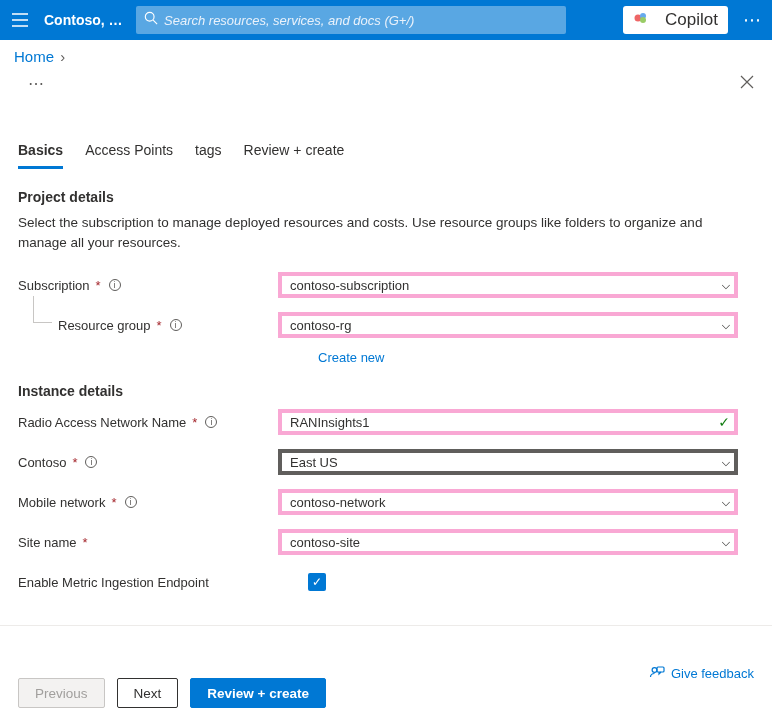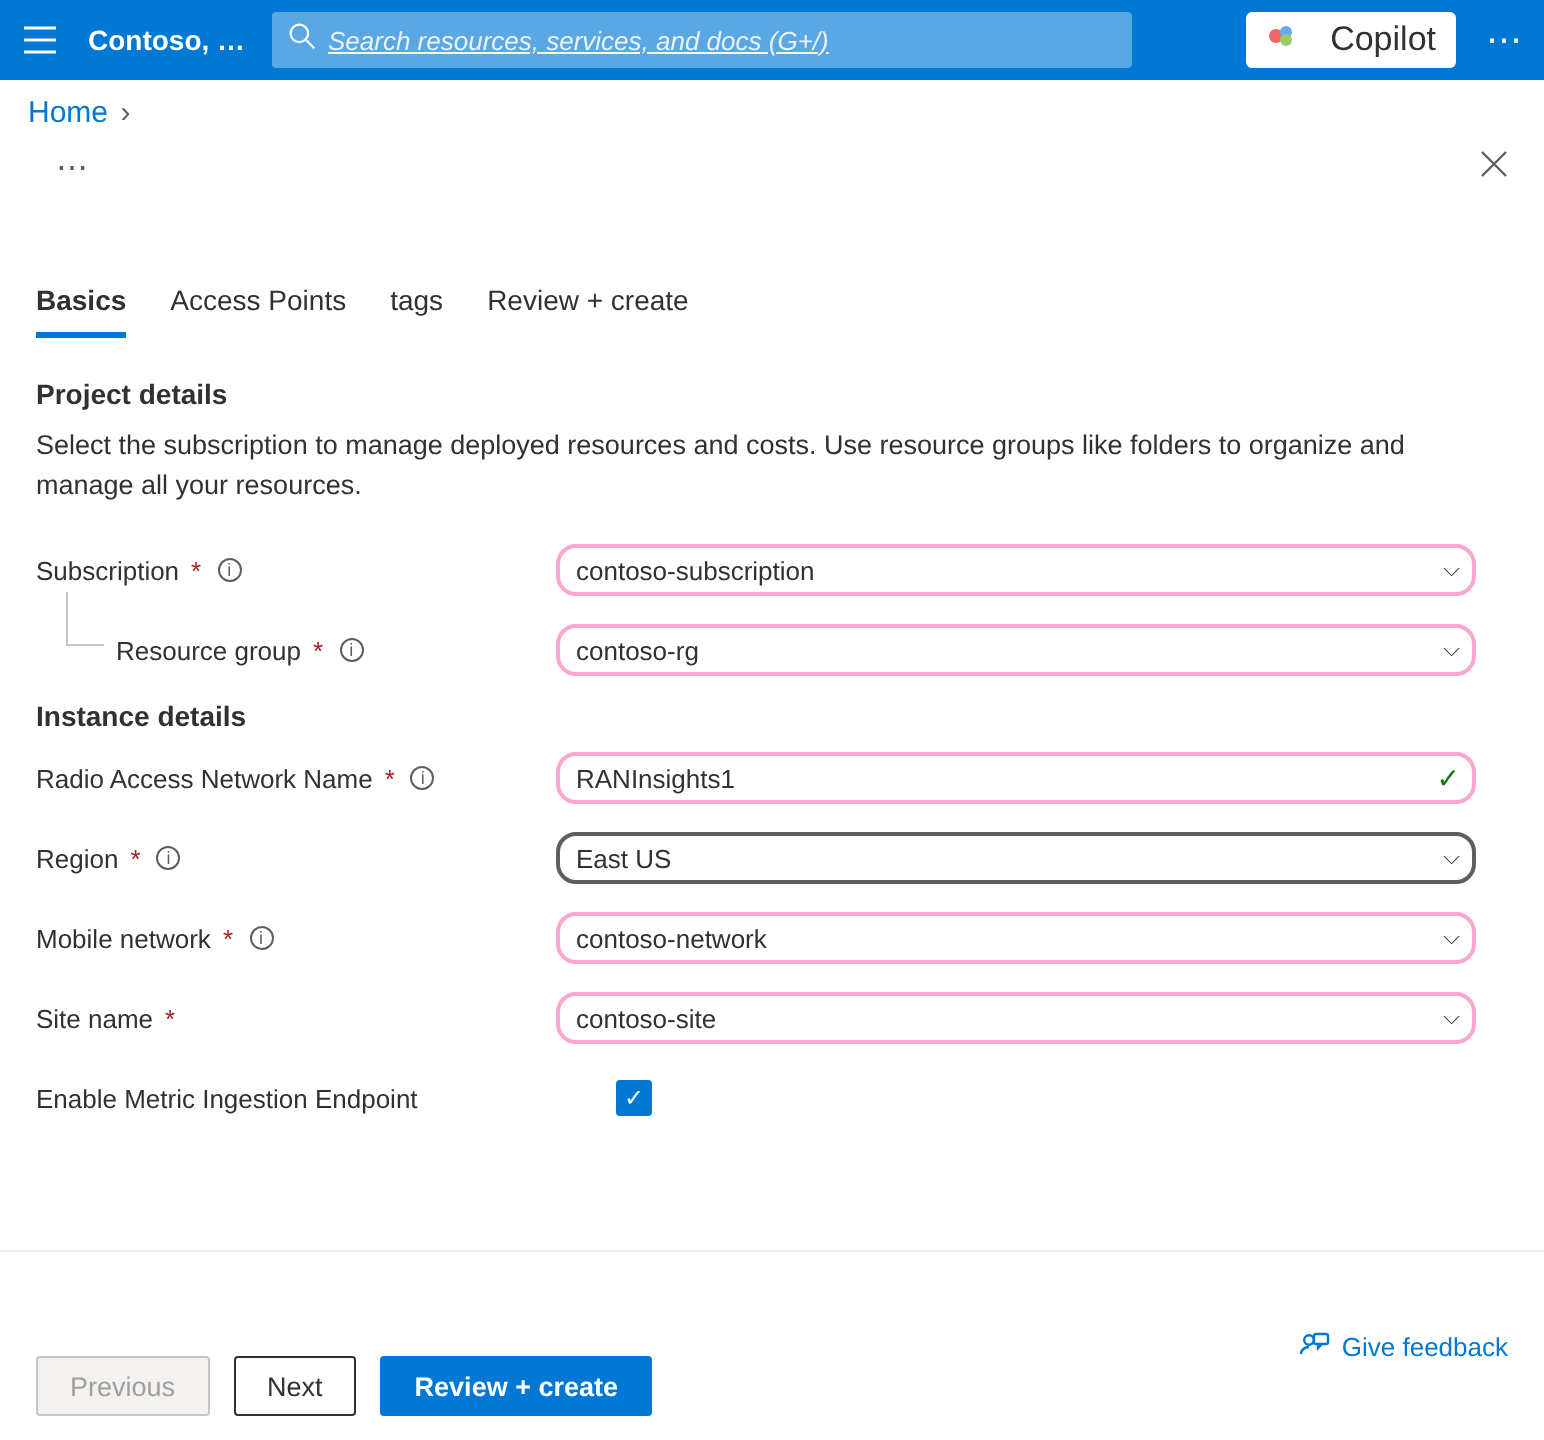--- a/index.html
+++ b/index.html
@@ -3,21 +3,21 @@
 <meta charset="utf-8">
 <style>
   * { box-sizing: border-box; margin: 0; padding: 0; font-family: "Segoe UI", Arial, sans-serif; }
   body { width: 772px; height: 720px; background: #fff; color: #323130; overflow: hidden; position: relative; }
 
   
   .top-header { background: #0078d4; height: 40px; display: flex; align-items: center; padding: 0 8px; color: #fff; gap: 12px; }
   .menu-btn { width: 24px; height: 24px; display:flex; align-items:center; justify-content:center; cursor:pointer; }
   .tenant { font-weight: 600; font-size: 14px; white-space: nowrap; overflow:hidden; text-overflow: ellipsis; max-width: 80px; }
   .search-wrap { flex: 1; max-width: 430px; background: rgba(255,255,255,0.35); border-radius: 2px; height: 28px; display:flex; align-items:center; padding: 0 8px; gap:6px; }
-  .search-wrap input { flex:1; background: transparent; border: none; outline: none; color: #fef9c3; font-size: 13px; text-decoration: underline; }
+  .search-wrap input { flex:1; background: transparent; border: none; outline: none; color: #000000; font-size: 13px; }
   .search-wrap input::placeholder { color: #eaf2fb; font-style: italic; }
   .copilot-btn { background: #fff; color: #323130; border-radius: 3px; height: 28px; padding: 0 10px; display:flex; align-items:center; gap:16px; font-size: 17px; cursor:pointer; margin-left:auto; }
   .more-btn { width: 24px; display:flex; align-items:center; justify-content:center; cursor:pointer; color:#fff; font-size: 18px; }
 
   
   .breadcrumb { padding: 8px 14px 4px; font-size: 15px; }
   .breadcrumb a { color: #0078d4; text-decoration: none; }
   .chev { color: #605e5c; margin-left: 2px; }
 
   
@@ -38,21 +38,21 @@
 
   .form-row { display:flex; align-items: center; margin-bottom: 10px; min-height: 30px; }
   .form-row.offset { margin-left: 40px; position:relative; }
   .form-row.offset::before { content:""; position:absolute; left:-25px; top:-14px; width:18px; height:26px; border-left:1px solid #c8c6c4; border-bottom:1px solid #c8c6c4; }
   .form-label { width: 260px; display:flex; align-items:center; gap:4px; font-size: 13px; }
   .form-row.offset .form-label { width: 220px; }
   .req { color: #a4262c; margin-left:2px; }
   .info-icon { width:12px; height:12px; border:1px solid #605e5c; border-radius:50%; display:inline-flex; align-items:center; justify-content:center; font-size:9px; color:#605e5c; margin-left:4px; }
   .field-wrap { flex:1; max-width: 460px; position:relative; }
   .form-select, .form-input {
-    width: 100%; height: 26px; border: 2px solid #f9a8d4; border-radius:10px;
+    width: 100%; height: 26px; border: 4px solid #f9a8d4; border-radius:0;
     background:#fff; padding: 0 26px 0 8px; font-size: 13px; color:#323130;
     appearance:none; outline:none;
   }
   .form-select.plain { border-color: #605e5c; }
   .sel-arrow { position:absolute; right:8px; top:50%; transform:translateY(-50%); pointer-events:none; color:#323130; font-size:11px; }
   .check-ok { position:absolute; right:8px; top:50%; transform:translateY(-50%); color:#107c10; font-size:14px; }
   .link { color:#0078d4; font-size:13px; cursor:pointer; margin-top:4px; display:inline-block; }
   .sublink-row { margin-left: 300px; margin-top:-4px; margin-bottom: 18px; }
 
   .checkbox { width:18px; height:18px; background:#0078d4; display:flex; align-items:center; justify-content:center; color:#fff; font-size:12px; border-radius:2px; cursor:pointer; }
@@ -139,38 +139,41 @@
     <div class="form-label">
       <span>Resource group</span>
       <span class="req">*</span>
       <span class="info-icon">i</span>
     </div>
     <div class="field-wrap">
       <input class="form-select" readonly="" value="contoso-rg" style="">
       <span class="sel-arrow">⌵</span>
     </div>
   </div>
+  <div class="sublink-row">
+    <span class="link">Create new</span>
+  </div>
 
   <div class="section-title">Instance details</div>
 
   <div class="form-row">
     <div class="form-label">
       <span>Radio Access Network Name</span>
       <span class="req">*</span>
       <span class="info-icon">i</span>
     </div>
     <div class="field-wrap">
       <input class="form-input" value="RANInsights1" style="">
       <span class="check-ok">✓</span>
     </div>
   </div>
 
   <div class="form-row">
     <div class="form-label">
-      <span>Region</span>
+      <span>Contoso</span>
       <span class="req">*</span>
       <span class="info-icon">i</span>
     </div>
     <div class="field-wrap">
       <input class="form-select plain" readonly="" value="East US" style="">
       <span class="sel-arrow">⌵</span>
     </div>
   </div>
 
   <div class="form-row">

